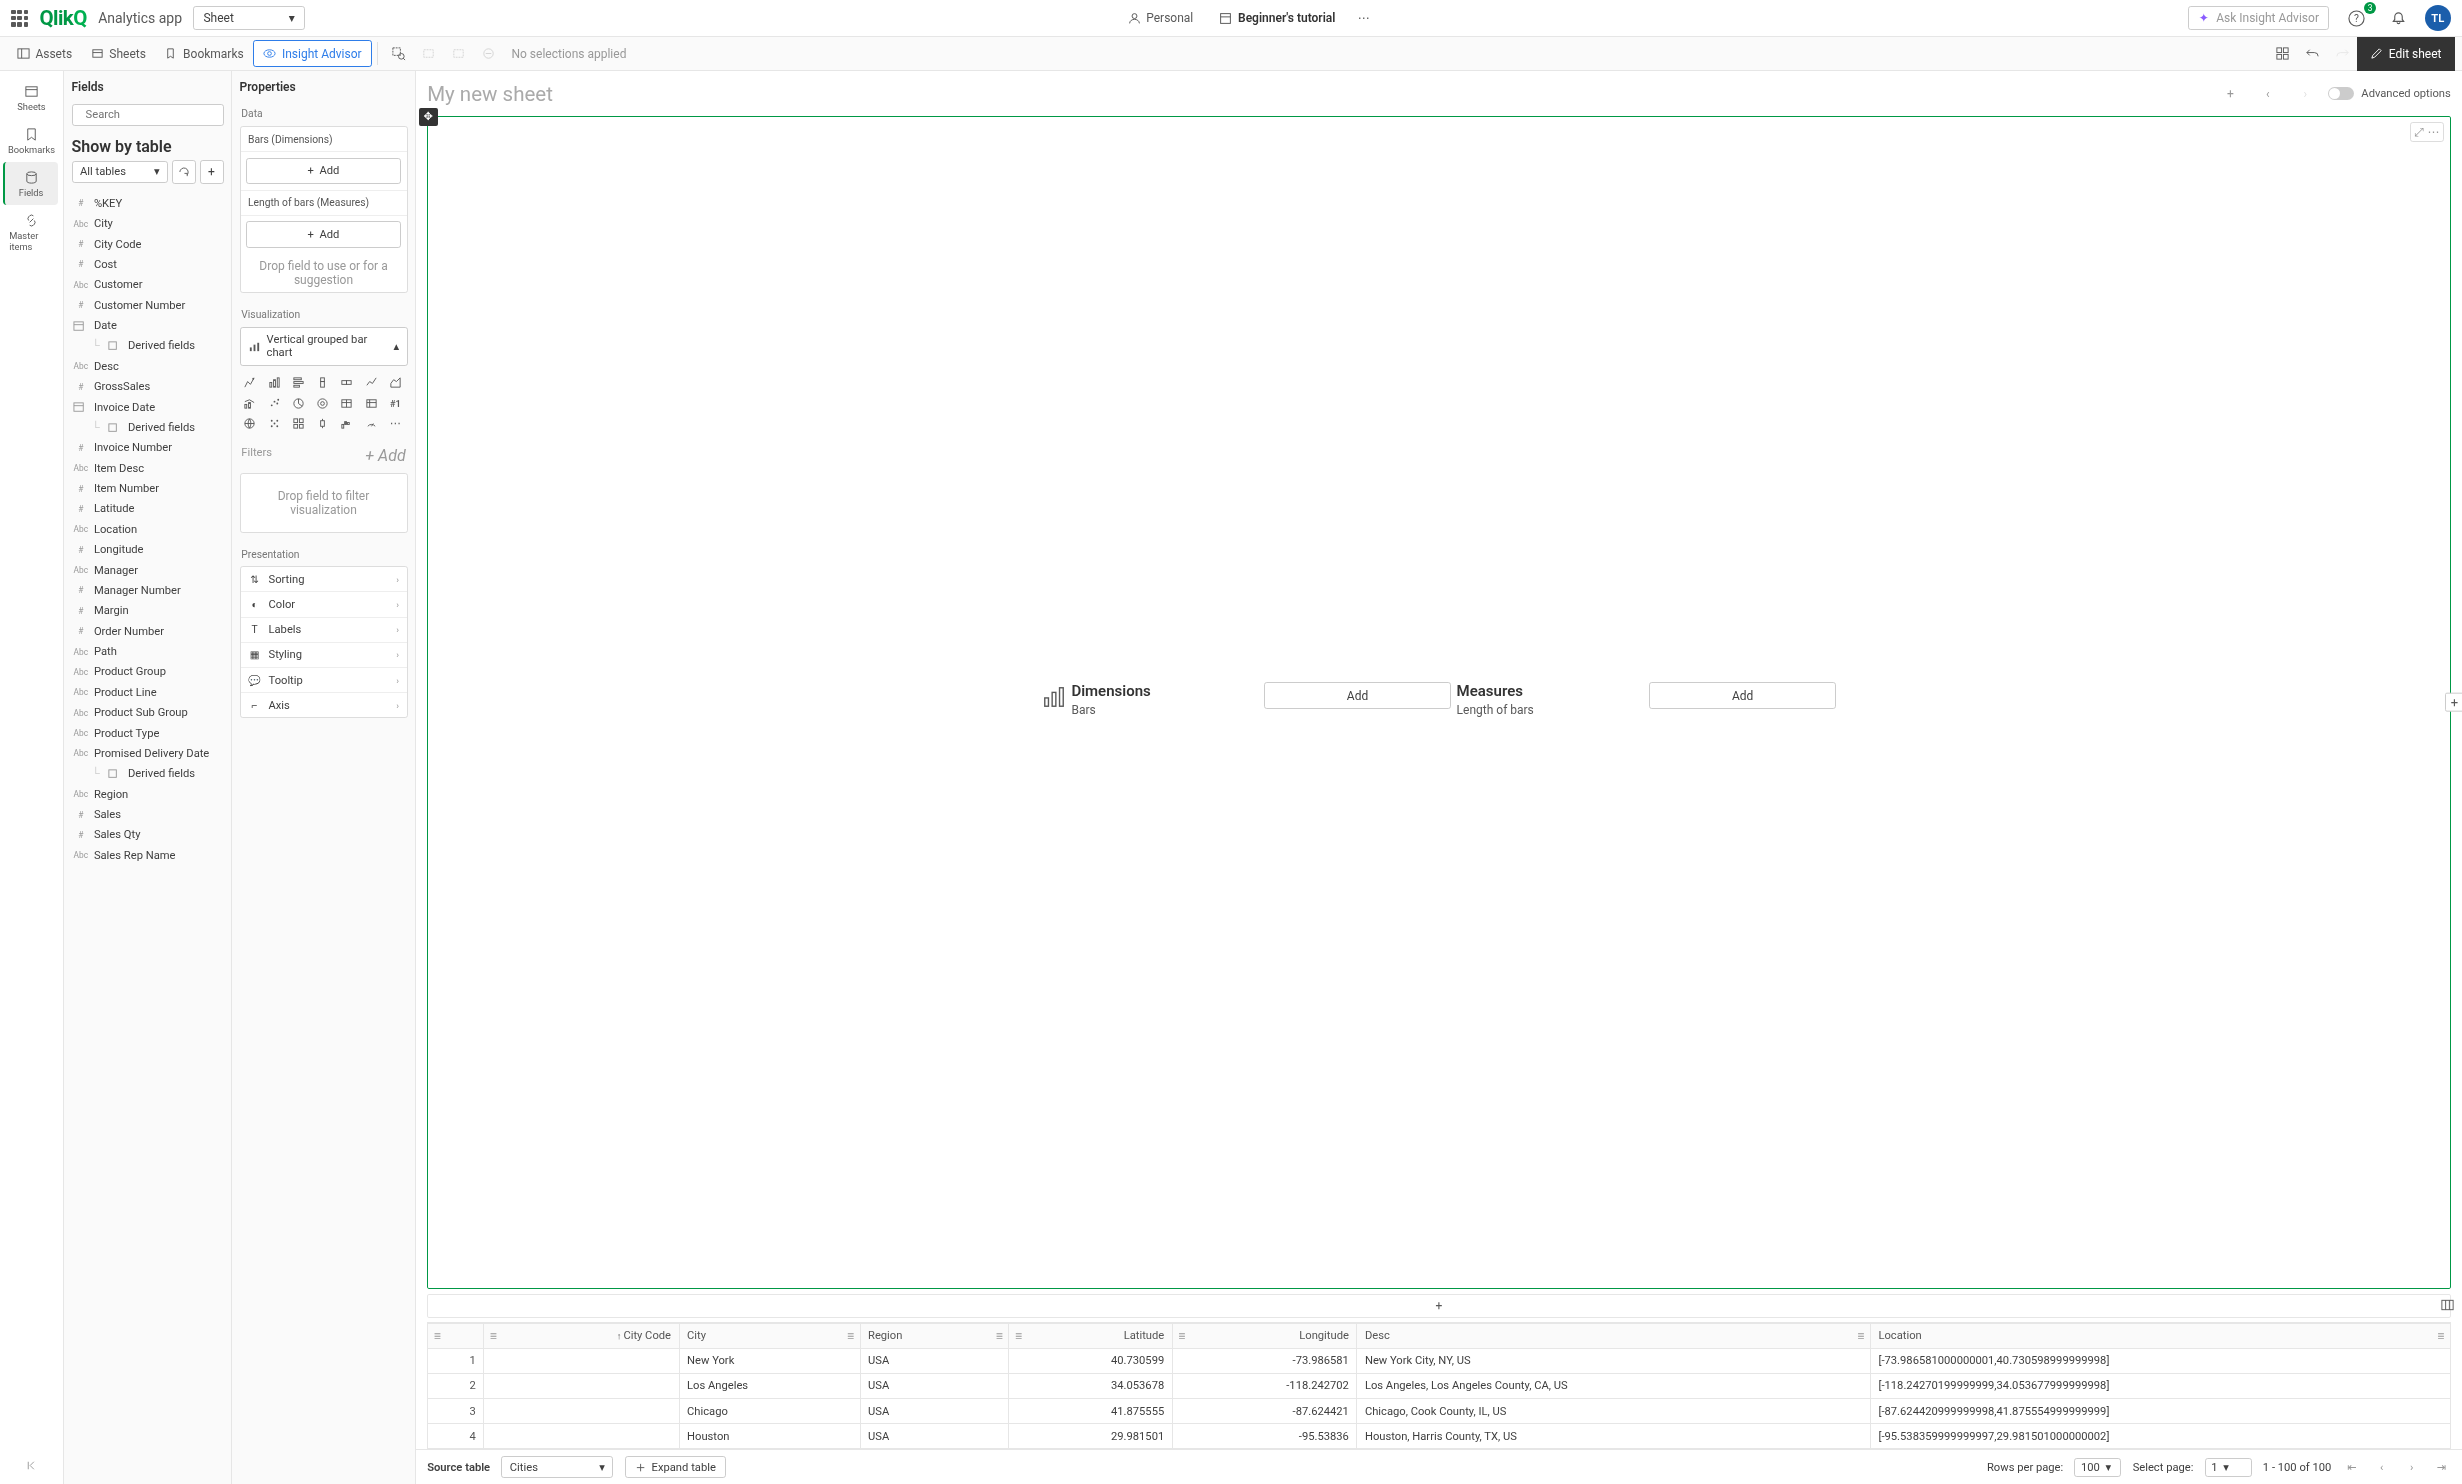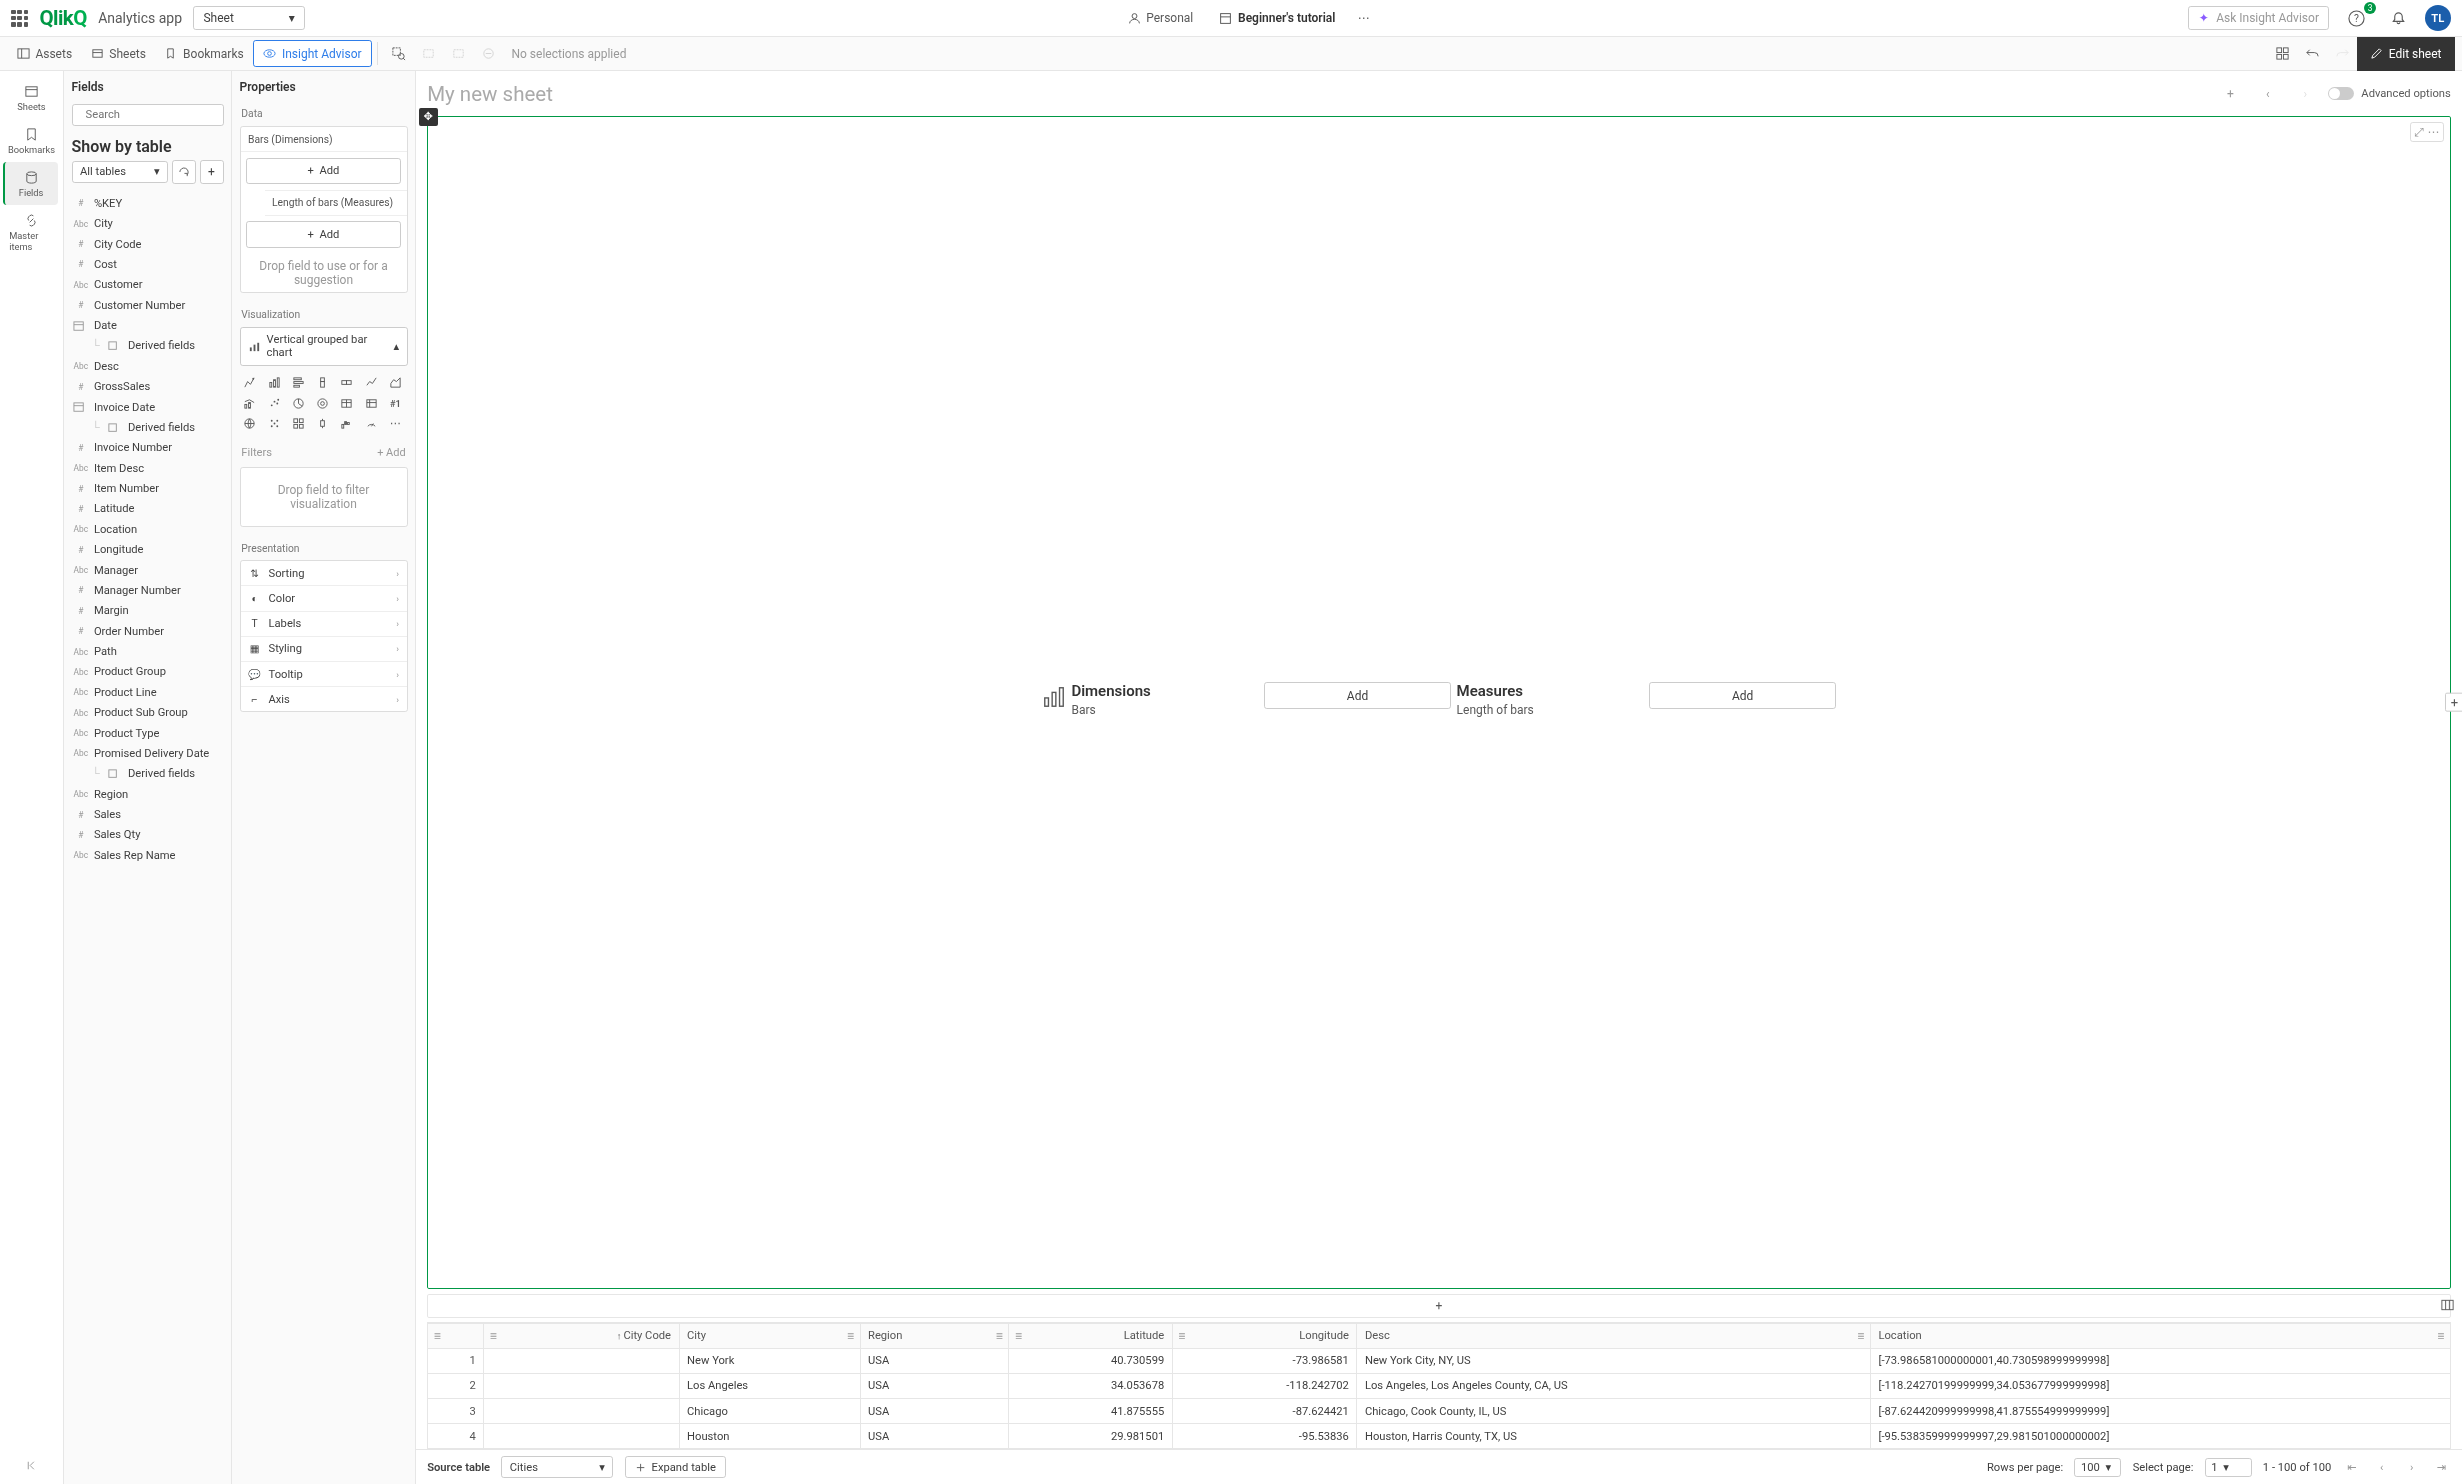--- a/index.html
+++ b/index.html
@@ -63,21 +63,21 @@
     .props-panel { width: 184px; border-right: 0.9px solid #e6e6e6; display: flex; flex-direction: column; background: #fafafa; }
     .props-section-label { padding: 7.5px 9.3px 3.7px; font-size: 10.3px; color: #777; }
     .props-group { margin: 1.9px 7.5px 7.5px; border: 0.9px solid #ddd; border-radius: 2.8px; background: #fff; }
     .props-group-header { padding: 5.6px 7.5px; font-size: 10.3px; color: #555; border-bottom: 0.9px solid #eee; }
     .add-row-btn { display: flex; align-items: center; justify-content: center; gap: 5.6px; padding: 5.6px; border: 0.9px solid #ccc; border-radius: 2.8px; margin: 5.6px; cursor: pointer; font-size: 11.2px; background: #fff; }
     .drop-hint { text-align: center; font-size: 12px; color: #999; padding: 5.6px; }
     .viz-header { display: flex; align-items: center; justify-content: space-between; padding: 5.6px 7.5px; border: 0.9px solid #ccc; border-radius: 2.8px; margin: 1.9px 7.5px 3.7px; background: #fff; cursor: pointer; font-size: 11.2px; }
     .viz-grid { display: grid; grid-template-columns: repeat(7, 1fr); gap: 1.9px; padding: 3.7px 7.5px 7.5px; }
     .viz-cell { width: 20.5px; height: 18.7px; display: flex; align-items: center; justify-content: center; cursor: pointer; color: #595959; border-radius: 1.9px; font-size: 11.2px; }
     .filters-row { display: flex; justify-content: space-between; padding: 5.6px 9.3px; font-size: 11.2px; color: #999; }
-    .filters-add { font-size: 11px; cursor: pointer; }
+    .filters-add { font-size: 16px; cursor: pointer; font-style: italic; }
     .presentation-list { margin: 1.9px 7.5px; border: 0.9px solid #ddd; border-radius: 2.8px; background: #fff; }
     .pres-item { display: flex; align-items: center; gap: 7.5px; padding: 5.6px 7.5px; border-bottom: 0.9px solid #eee; cursor: pointer; font-size: 11.2px; }
     .pres-item:last-child { border-bottom: none; }
     .pres-item .chev { margin-left: auto; color: #999; font-size: 9.3px; }
     
     
     .canvas-area { flex: 1; display: flex; flex-direction: column; background: #fff; position: relative; }
     .canvas-header { display: flex; align-items: center; padding: 7.5px 11.2px 3.7px; gap: 7.5px; }
     .sheet-title { font-size: 20.5px; color: #aaa; font-weight: 400; }
     .canvas-header-spacer { flex: 1; }
@@ -490,21 +490,21 @@
 
   <div class="props-panel">
     <div class="panel-header">Properties</div>
     <div class="props-section-label">Data</div>
     <div class="props-group">
       <div class="props-group-header">Bars (Dimensions)</div>
       <div class="add-row-btn">
         <span>+</span>
         <span>Add</span>
       </div>
-      <div class="props-group-header" style="border-top:0.9px solid #eee;margin-left:24px;">Length of bars (Measures)</div>
+      <div class="props-group-header" style="border-top:0.9px solid #eee;">Length of bars (Measures)</div>
       <div class="add-row-btn">
         <span>+</span>
         <span>Add</span>
       </div>
       <div class="drop-hint">Drop field to use or for a suggestion</div>
     </div>
 
     <div class="props-section-label">Visualization</div>
     <div class="viz-header">
       <svg width="13" height="13" viewBox="0 0 14 14">

